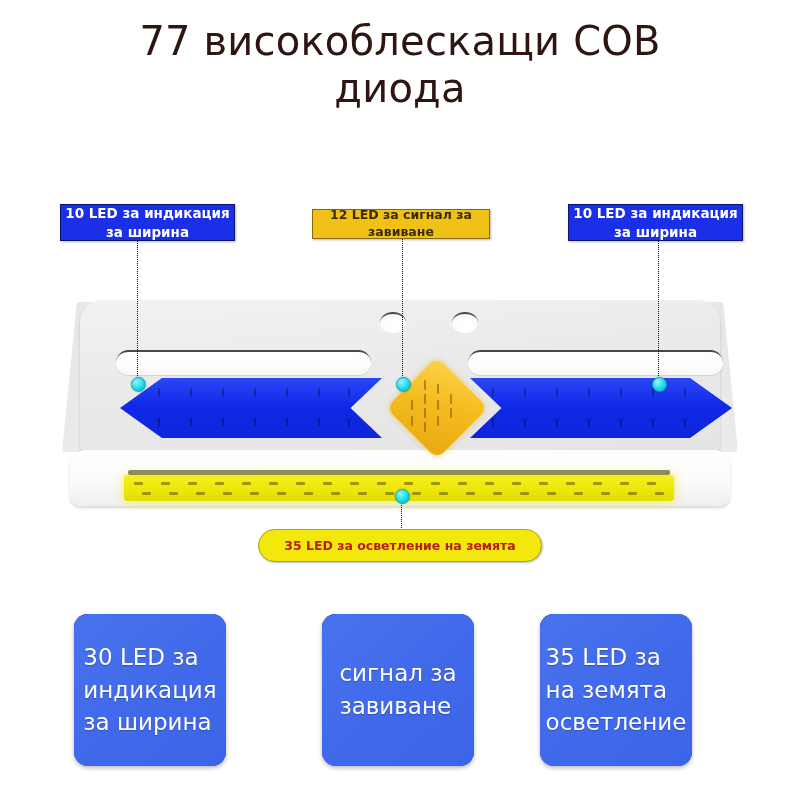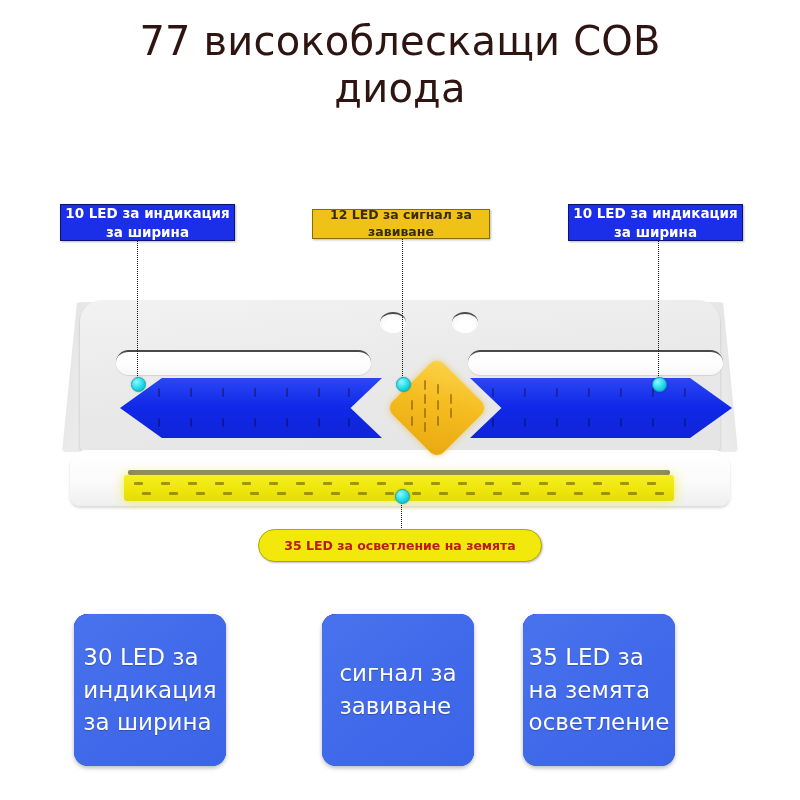--- a/index.html
+++ b/index.html
@@ -207,21 +207,21 @@
     position:relative;z-index:3;
     color:#ffffff;
     font-size:23px;
     line-height:1.42;
     text-align:left;
     padding:0 8px;
     text-shadow:0 1px 1px rgba(0,0,0,.25);
   }
   #card-1{left:74px;}
   #card-2{left:322px;}
-  #card-3{left:523px;}
+  #card-3{left:540px;}
 </style>
 </head>
 <body>
 
 <div id="title">77 високоблескащи COB диода</div>
 
 <div class="callout callout-blue" id="callout-left">10 LED за индикация за ширина</div>
 
 <div class="callout callout-yellow" id="callout-center">12 LED за сигнал за завиване</div>
 

